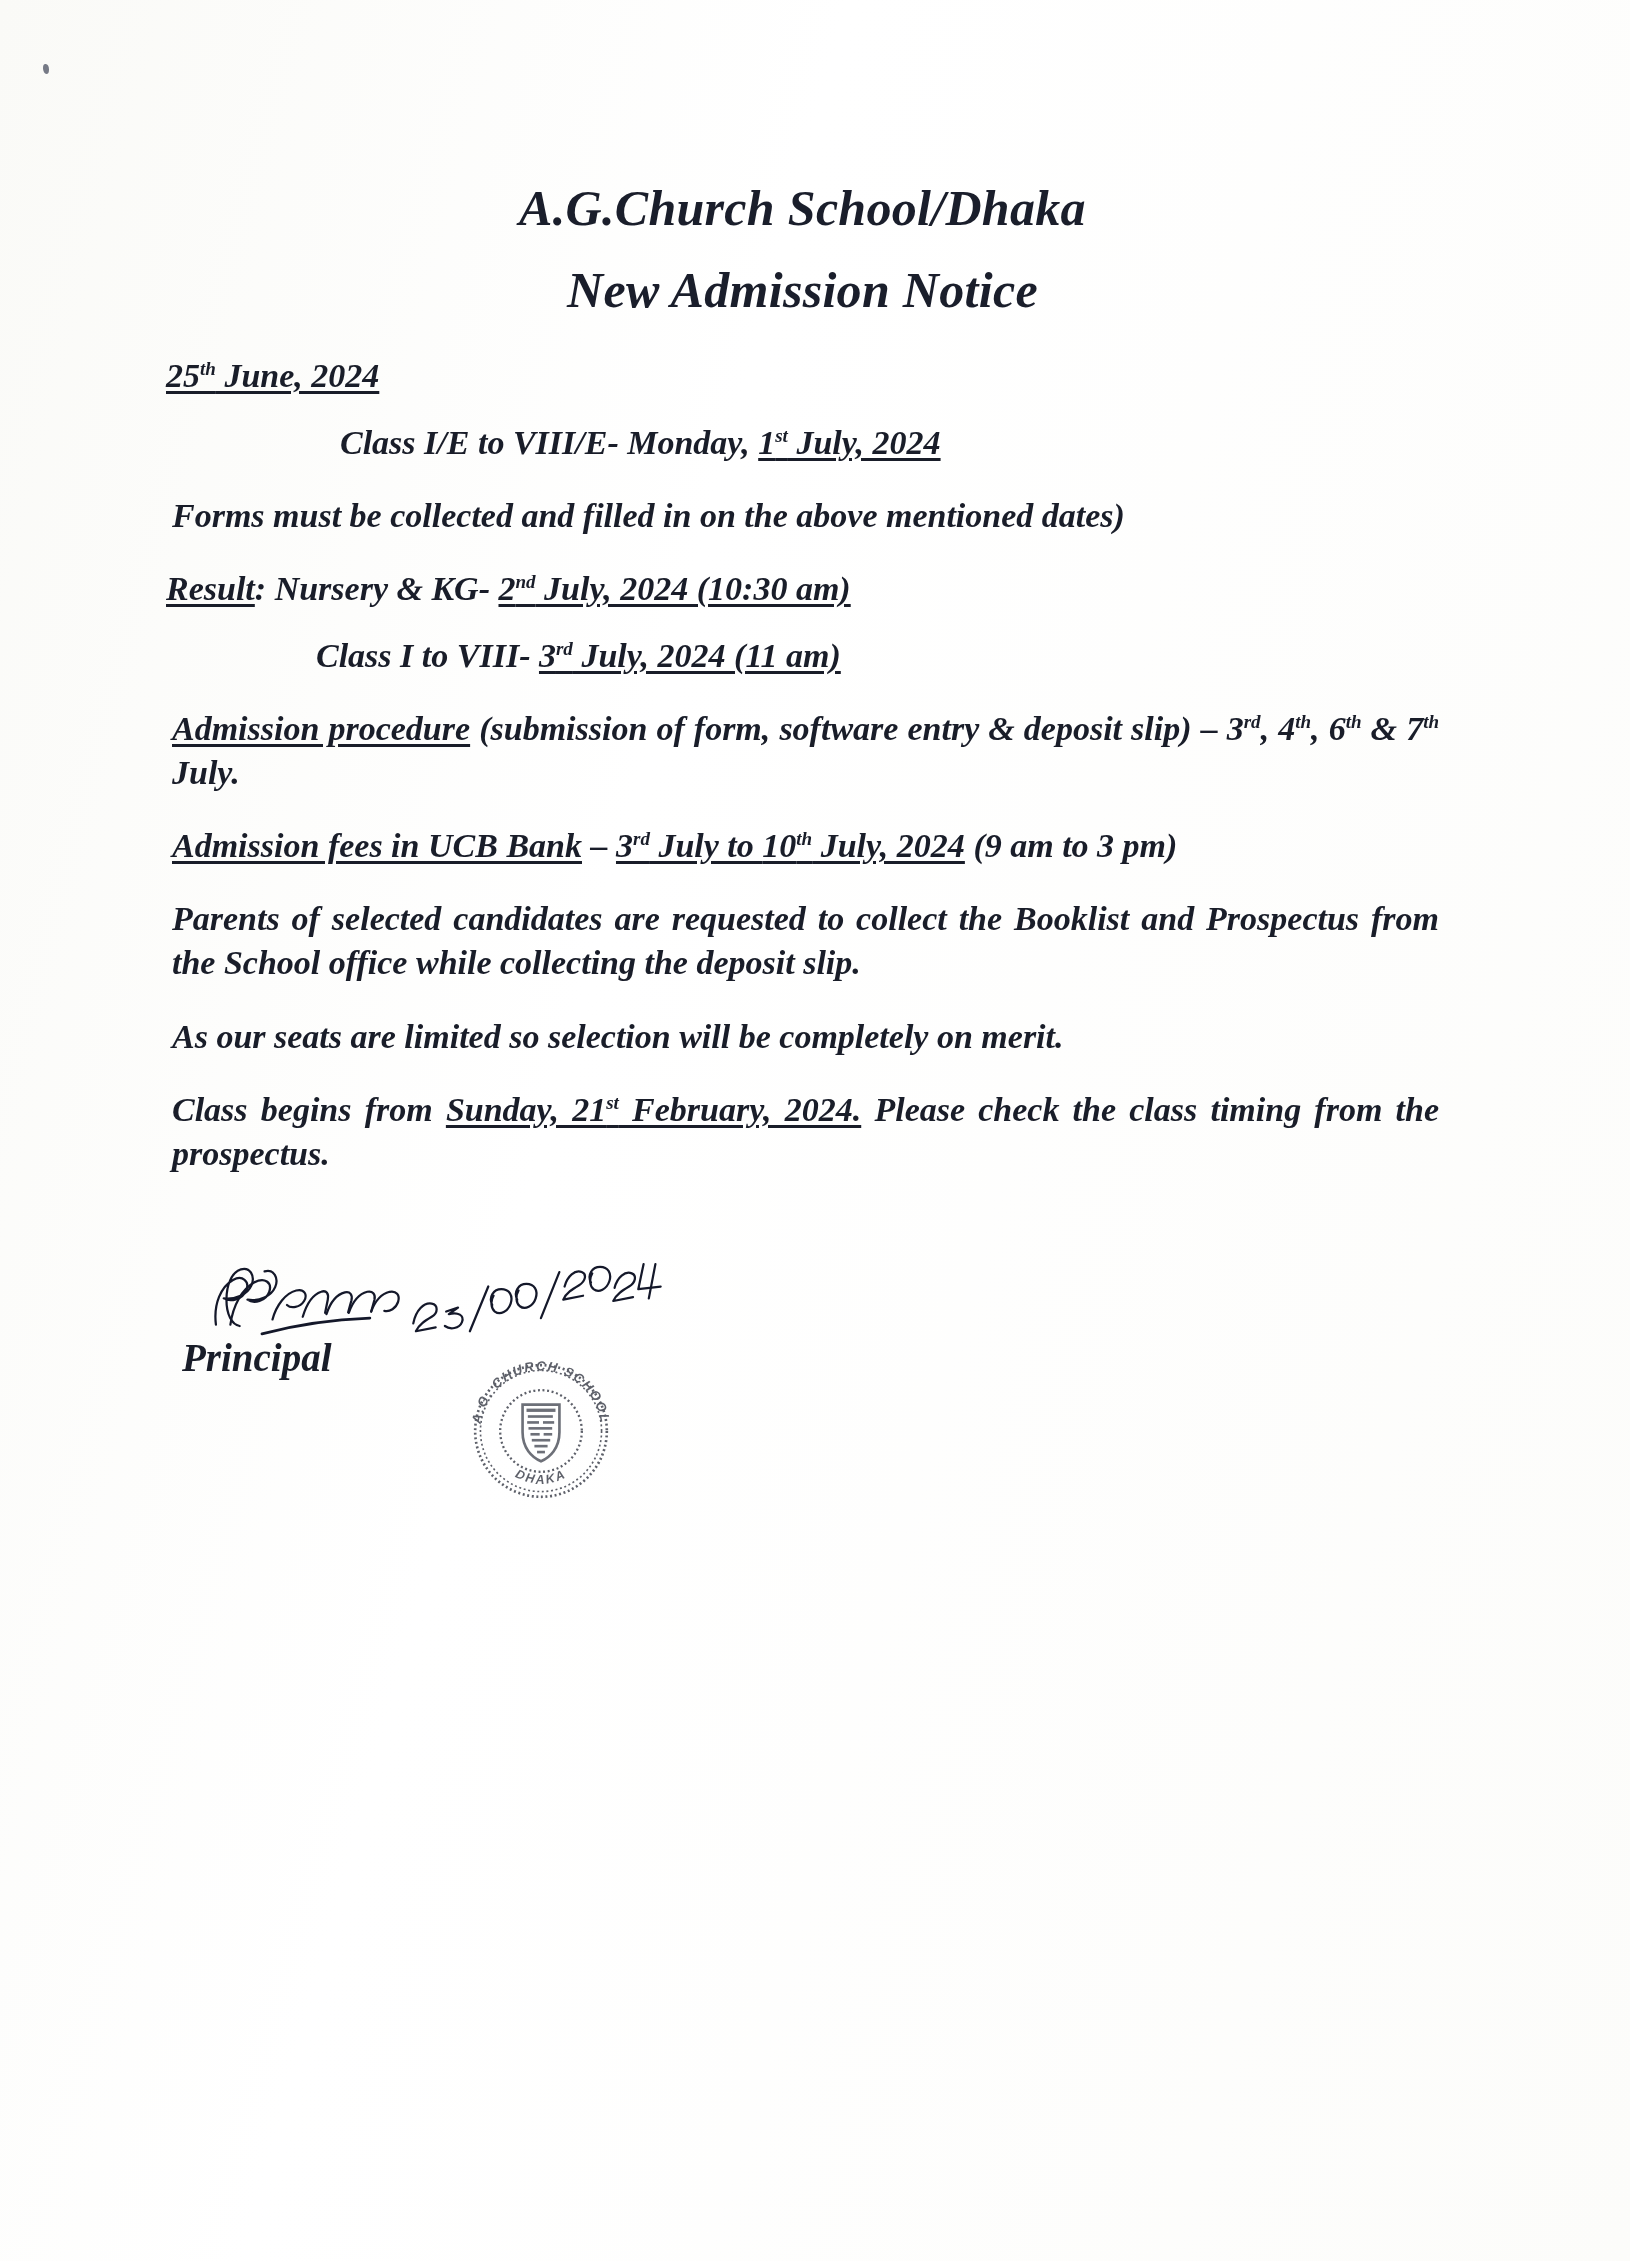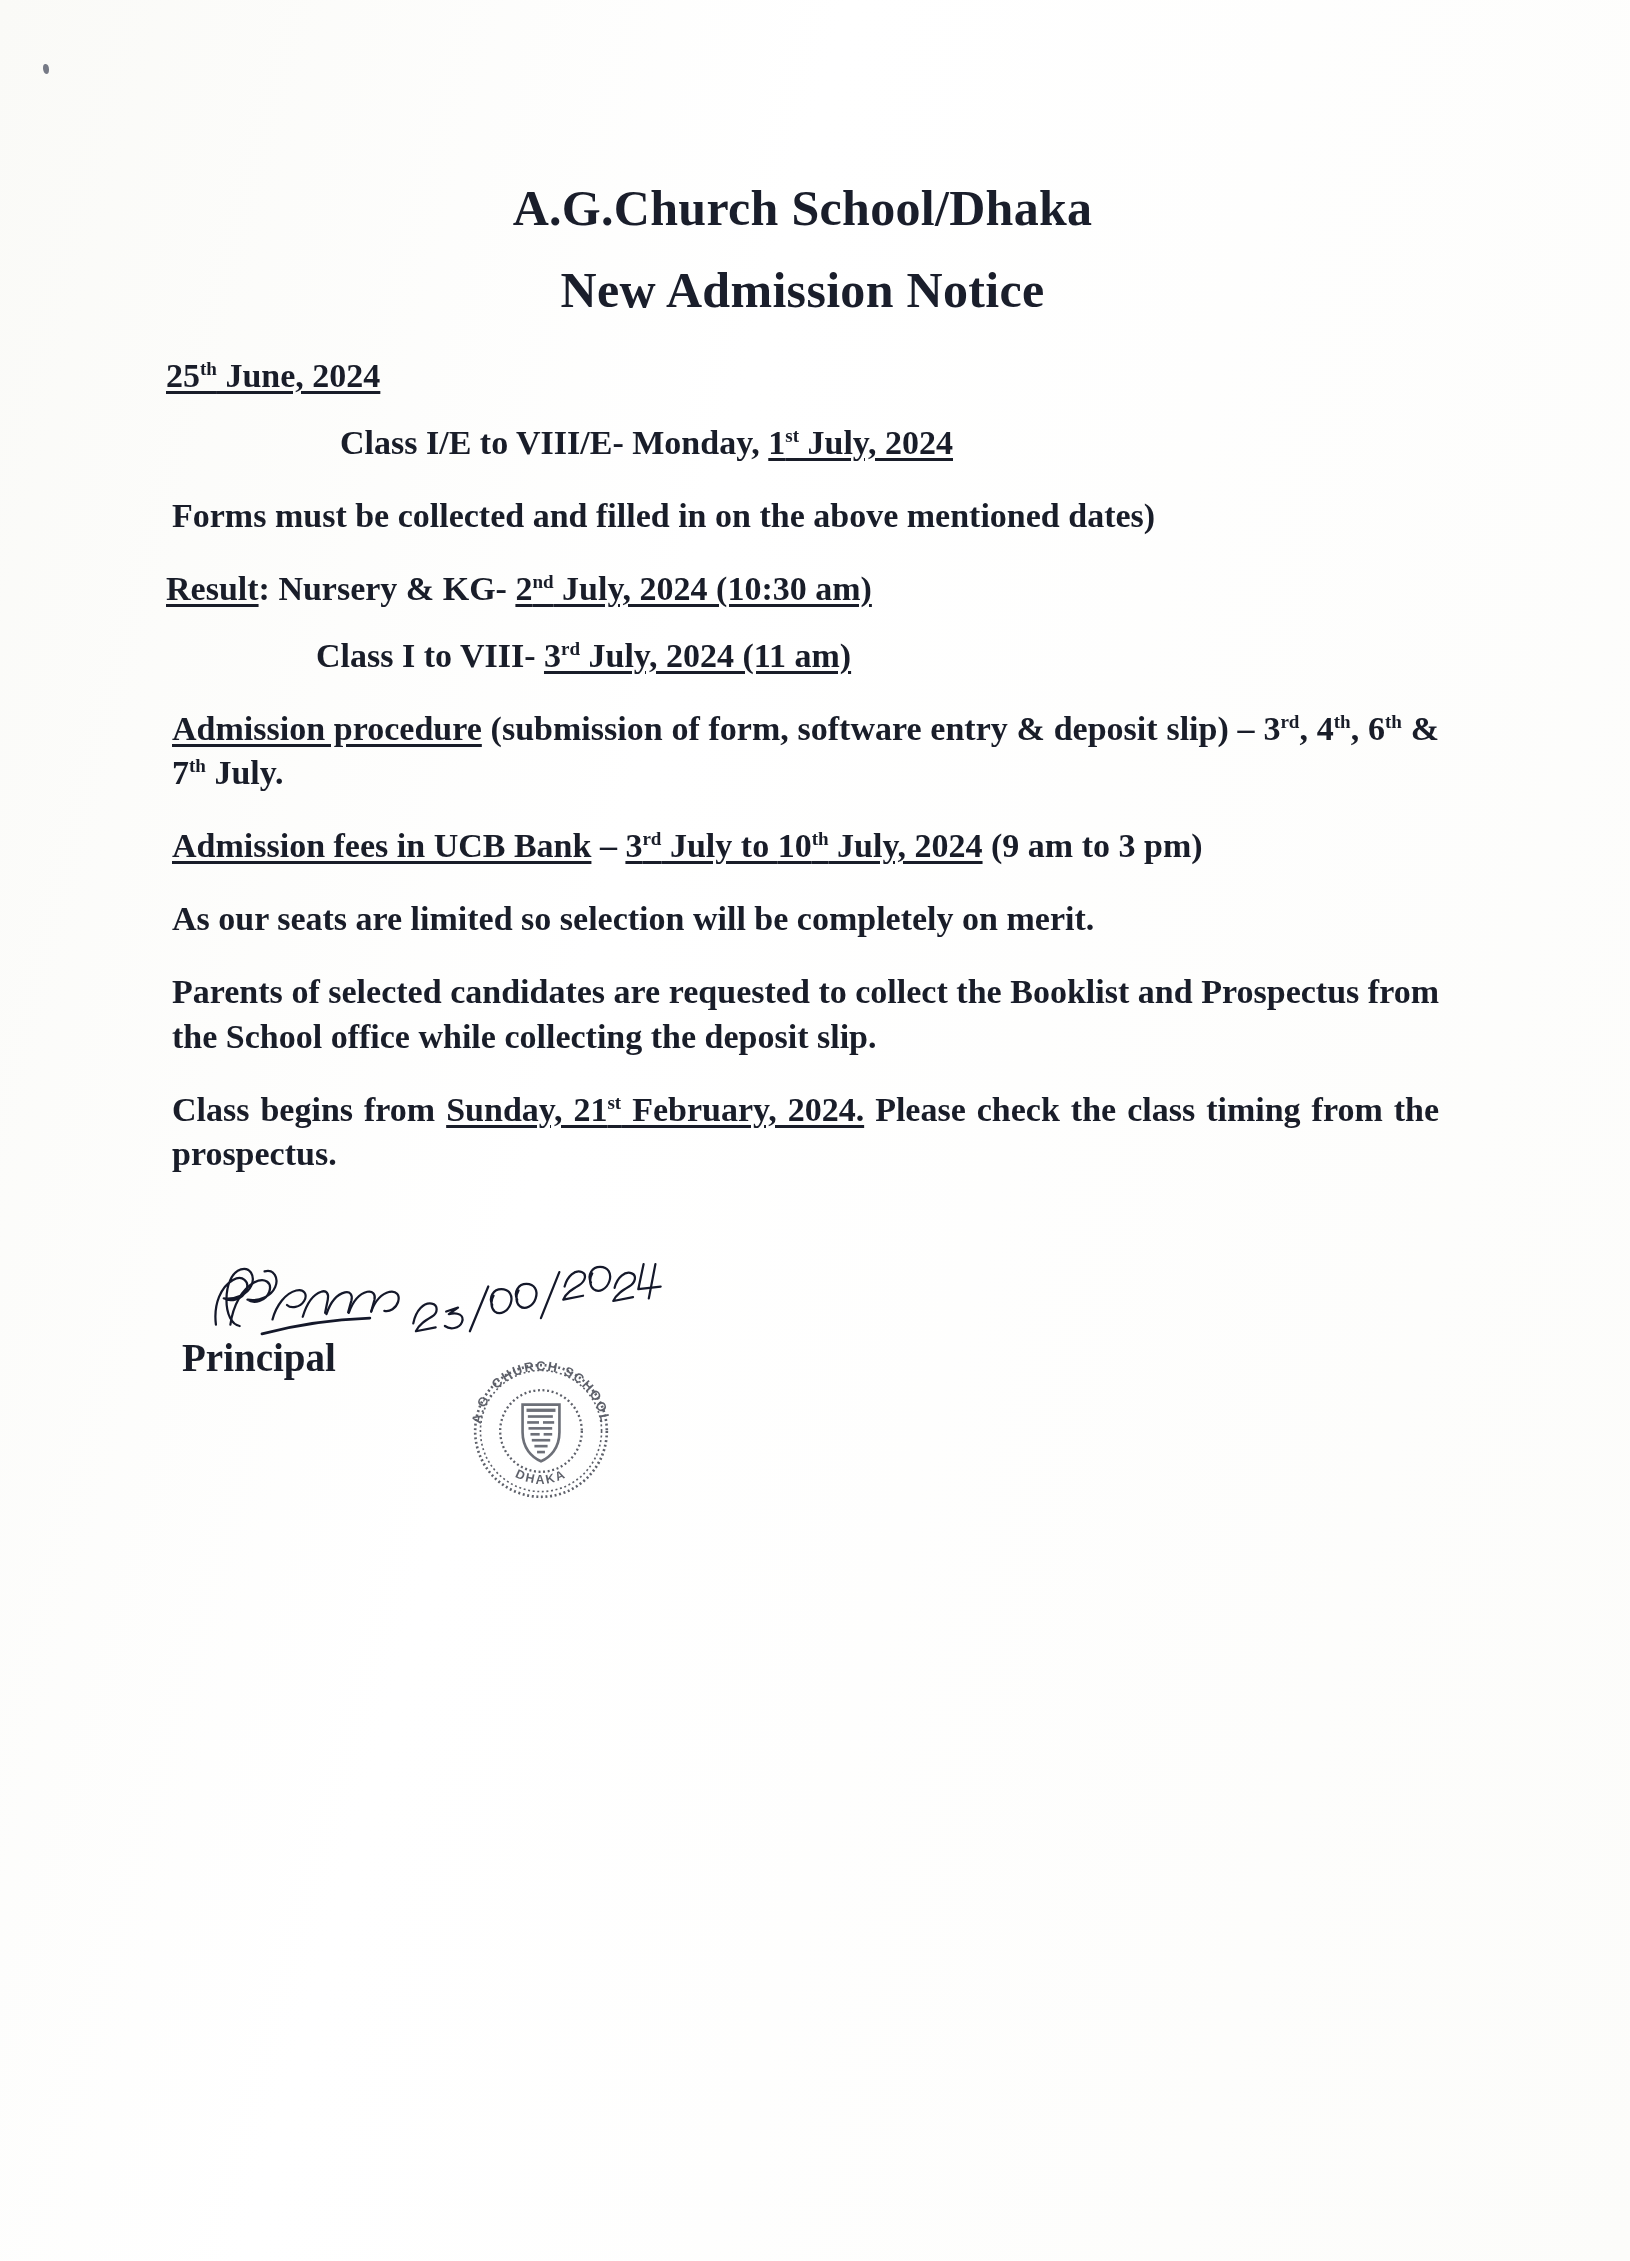--- a/index.html
+++ b/index.html
@@ -26,20 +26,21 @@
     background:
       linear-gradient(105deg, rgba(250,250,247,1) 0%, rgba(255,255,255,1) 38%, rgba(252,252,250,1) 100%);
     pointer-events: none;
   }
 
   #content {
     position: absolute;
     left: 166px;
     top: 0;
     width: 1273px;
+    font-style: italic;
   }
 
   .doc-title {
     text-align: center;
     font-weight: bold;
     font-size: 50px;
     line-height: 1.0;
     letter-spacing: 0.3px;
     color: #1a1e2b;
   }
@@ -147,23 +148,23 @@
     </div>
 
     <div class="para justify">
       <span class="u">Admission procedure</span><span> (submission of form, software entry &amp; deposit slip) – </span><span><span>3</span><sup>rd</sup></span><span>, </span><span><span>4</span><sup>th</sup></span><span>, </span><span><span>6</span><sup>th</sup></span><span> &amp; </span><span><span>7</span><sup>th</sup></span><span> July.</span>
     </div>
 
     <div class="para justify">
       <span class="u">Admission fees in UCB Bank</span><span> – </span><span class="u"><span>3</span><sup>rd</sup><span> July to </span><span>10</span><sup>th</sup><span> July, 2024</span></span><span> (9 am to 3 pm)</span>
     </div>
 
+    <div class="para justify">Parents of selected candidates are requested to collect the Booklist and Prospectus from the School office while collecting the deposit slip.</div>
+
     <div class="para justify">As our seats are limited so selection will be completely on merit.</div>
-
-    <div class="para justify">Parents of selected candidates are requested to collect the Booklist and Prospectus from the School office while collecting the deposit slip.</div>
 
     <div class="para justify">
       <span>Class begins from </span><span class="u"><span>Sunday, 21</span><sup>st</sup><span> February, 2024.</span></span><span> Please check the class timing from the prospectus.</span>
     </div>
 
 
     <div id="sign-block">
 
       <div id="signature" title="Borman 25/06/2024">
         <svg viewBox="0 0 740 190" xmlns="http://www.w3.org/2000/svg" fill="none" stroke="#14182a" stroke-width="3.4" stroke-linecap="round" stroke-linejoin="round">

